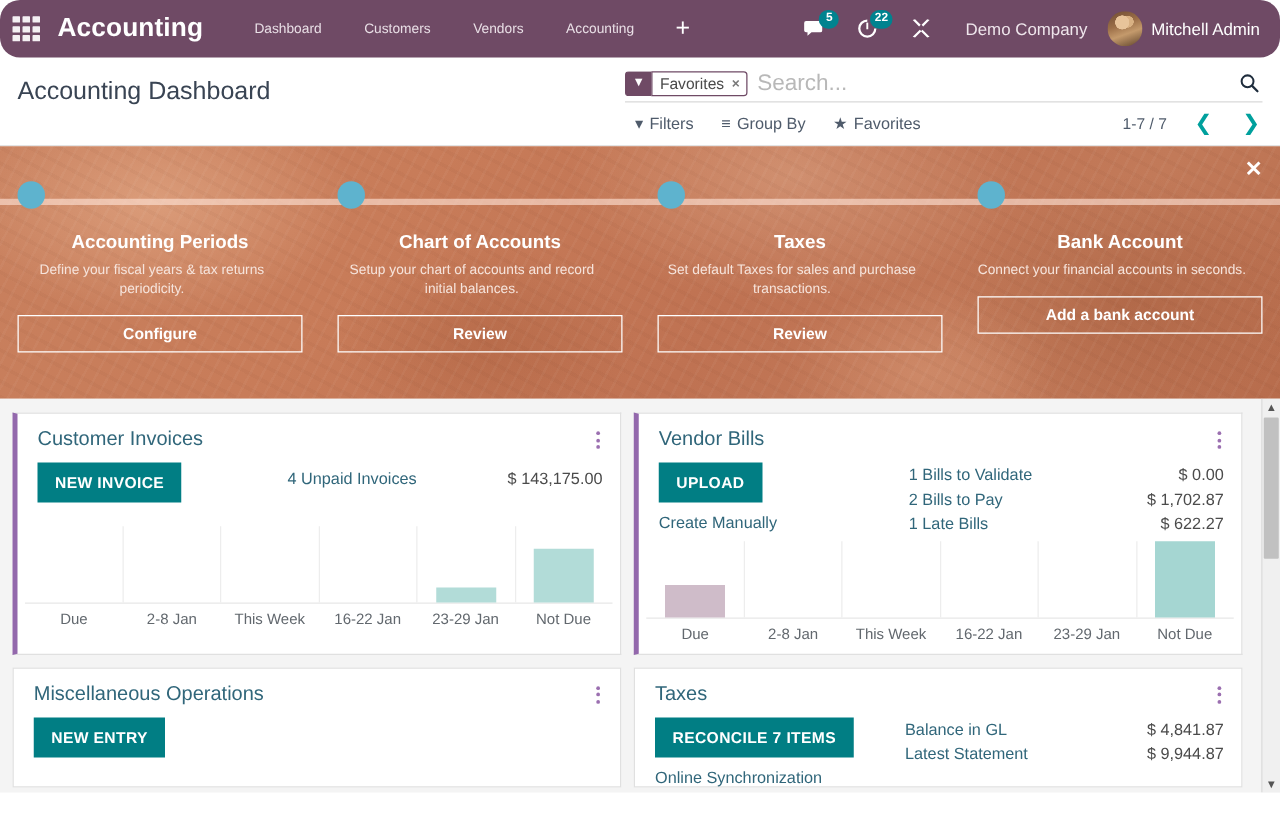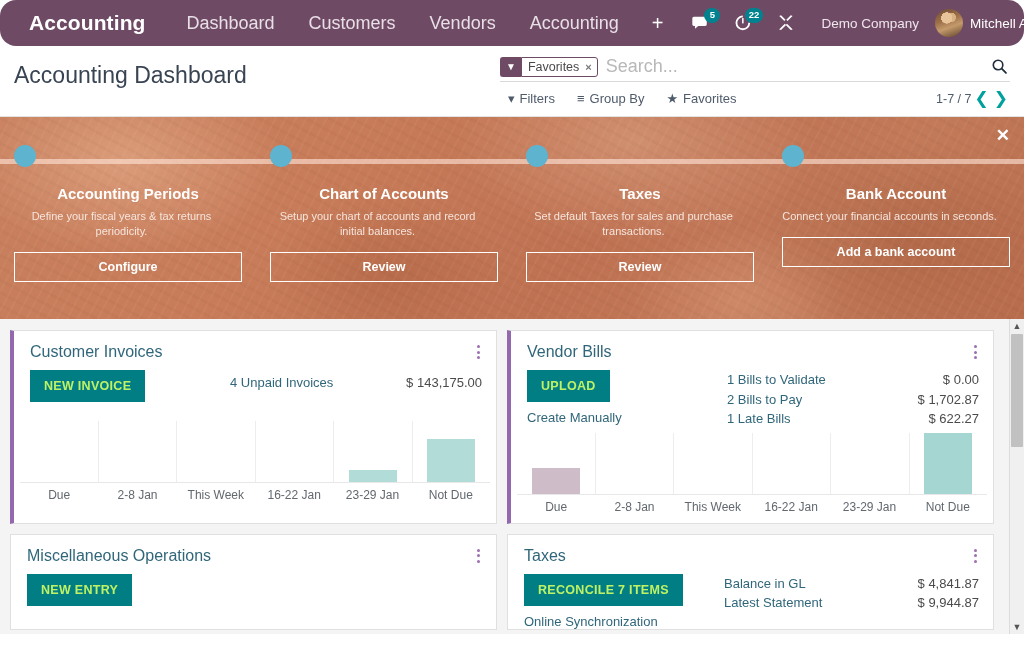--- a/index.html
+++ b/index.html
@@ -22,21 +22,21 @@
     gap: 2.5px; padding: 5px 4px; cursor: pointer;
   }
   .apps-grid i { background: #f4f0f3; display: block; border-radius: 0.5px; }
   .brand {
     color: #ffffff; font-size: 21px; font-weight: bold;
     margin-left: 10px; margin-right: 24px; letter-spacing: .1px;
     cursor: pointer;
   }
   .nav-links { display: flex; align-items: center; gap: 0; }
   .nav-links a {
-    color: #e9dfe6; font-size: 18px; text-decoration: none;
+    color: #e9dfe6; font-size: 11px; text-decoration: none;
     padding: 14px 17px; white-space: nowrap; cursor: pointer;
   }
   .nav-plus {
     color: #ffffff; font-size: 20px; padding: 10px 16px;
     cursor: pointer; line-height: 1; font-weight: 300;
   }
   .nav-right {
     margin-left: auto; display: flex; align-items: center; gap: 0;
   }
   .nav-icon-wrap {
@@ -63,21 +63,21 @@
       radial-gradient(circle at 58% 30%, #d9b183 0 18%, transparent 19%),
       linear-gradient(160deg, #6d4a33 0%, #9c6f48 38%, #c49a6c 62%, #5d4129 100%);
     margin-right: 7px; flex-shrink: 0;
   }
   .user-name { color: #ffffff; font-size: 13.5px; white-space: nowrap; }
 
   
   .control-panel { background: #ffffff; border-bottom: 1px solid #e3e3e3; padding: 0 14px; }
   .cp-row { display: flex; align-items: flex-start; }
   .page-title {
-    font-size: 23px; color: #394453; font-weight: normal;
+    font-size: 20px; color: #394453; font-weight: normal;
     padding-top: 16px; white-space: nowrap;
   }
   .cp-right { margin-left: auto; width: 510px; padding-top: 10px; }
   .search-bar {
     display: flex; align-items: center;
     border-bottom: 1px solid #d9d9d9; padding-bottom: 4px;
   }
   .facet { display: flex; align-items: stretch; height: 20px; font-size: 12.5px; cursor: pointer; }
   .facet-icon {
     background: #6F4A65; color: #ffffff; padding: 0 5px;
@@ -100,21 +100,21 @@
   .search-submit {
     background: none; border: none; cursor: pointer;
     color: #1f2d3d; padding: 0 2px; display: flex; align-items: center;
   }
   .cp-bottom { display: flex; align-items: center; padding: 8px 0 9px; }
   .cp-filters { display: flex; align-items: center; gap: 22px; margin-left: 8px; }
   .cp-filters > div {
     font-size: 13px; color: #4f5b6b; cursor: pointer;
     display: flex; align-items: center; gap: 5px; white-space: nowrap;
   }
-  .cp-pager { margin-left: auto; display: flex; align-items: center; gap: 1px; }
+  .cp-pager { margin-left: auto; display: flex; align-items: center; gap: 20px; }
   .pager-count { font-size: 12.5px; color: #4f5b6b; white-space: nowrap; }
   .pager-btn { color: #00a09d; font-size: 17px; cursor: pointer; line-height: 1; padding: 0 2px; }
 
   
   .banner {
     position: relative; height: 202px; overflow: hidden;
     background:
       radial-gradient(ellipse 260px 150px at 12% 22%, rgba(255,214,180,.34) 0%, transparent 62%),
       radial-gradient(ellipse 200px 130px at 38% 78%, rgba(150,76,44,.26) 0%, transparent 60%),
       radial-gradient(ellipse 300px 170px at 62% 12%, rgba(255,226,196,.26) 0%, transparent 60%),
@@ -184,21 +184,21 @@
     cursor: pointer; white-space: nowrap;
   }
   .kebab {
     margin-left: auto; cursor: pointer; padding: 2px 4px;
     display: flex; flex-direction: column; gap: 2.5px; align-items: center;
   }
   .kebab i { width: 3px; height: 3px; background: #9b6fb0; display: block; border-radius: 50%; }
   .card-body { display: flex; padding: 9px 12px 0 16px; min-height: 56px; }
   .card-left { width: 200px; flex-shrink: 0; }
   .btn-primary {
-    background: #017e84; color: #bef264; border: none;
+    background: #017e84; color: #ffffff; border: none;
     font-size: 12.5px; font-weight: bold; letter-spacing: .3px;
     padding: 9px 14px; cursor: pointer; white-space: nowrap;
     font-family: "Liberation Sans", sans-serif;
   }
   .sub-link {
     display: block; font-size: 13px; color: #30667a;
     margin-top: 8px; cursor: pointer; text-decoration: none;
   }
   .card-right { flex: 1; }
   .stat-row {

